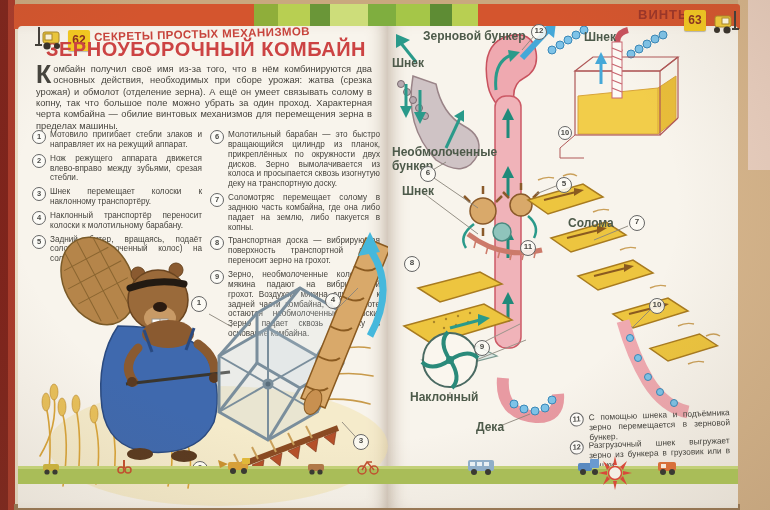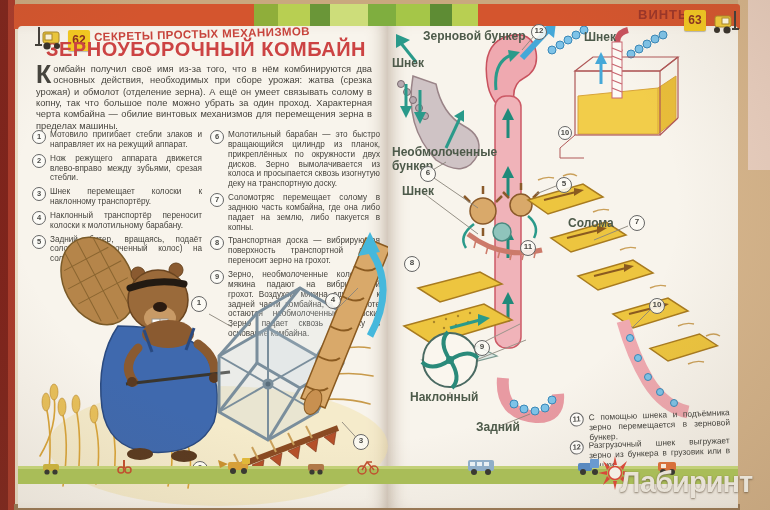--- a/index.html
+++ b/index.html
@@ -479,21 +479,21 @@
         </g>
       </svg>
 
       <div class="dlabel" style="left:35px;top:3px">Зерновой бункер</div>
       <div class="dlabel" style="left:196px;top:4px">Шнек</div>
       <div class="dlabel" style="left:4px;top:30px">Шнек</div>
       <div class="dlabel" style="left:4px;top:120px;width:62px;line-height:1.15">Необмолоченные бункер</div>
       <div class="dlabel" style="left:14px;top:158px">Шнек</div>
       <div class="dlabel" style="left:180px;top:190px">Солома</div>
       <div class="dlabel" style="left:22px;top:364px">Наклонный</div>
-      <div class="dlabel" style="left:88px;top:394px">Задний</div>
+      <div class="dlabel" style="left:88px;top:394px">Дека</div>
 
       <div class="co" style="left:143px;top:-2px">12</div>
       <div class="co" style="left:168px;top:151px">5</div>
       <div class="co" style="left:32px;top:140px">6</div>
       <div class="co" style="left:241px;top:189px">7</div>
       <div class="co" style="left:16px;top:230px">8</div>
       <div class="co" style="left:86px;top:314px">9</div>
       <div class="co" style="left:261px;top:272px">10</div>
       <div class="co" style="left:132px;top:214px">11</div>
 
@@ -571,18 +571,17 @@
             <polygon points="17,34 19,25 15,25"></polygon>
             <polygon points="0,17 9,15 9,19"></polygon>
             <polygon points="34,17 25,15 25,19"></polygon>
           <polygon points="5,5 12,11 9,14"></polygon>
             <polygon points="29,5 22,11 25,14"></polygon>
             <polygon points="5,29 12,23 9,20"></polygon>
             <polygon points="29,29 22,23 25,20"></polygon>
         </g>
         <circle cx="17" cy="17" r="6.5" fill="#f3efe4" stroke="#d84a3a" stroke-width="1.5"></circle>
       </svg>
-      <span class="wm-text">Лабиринт</span>
     </div>
 
   </div>
   <div class="vignette"></div>
 </div>
 
 </body></html>

